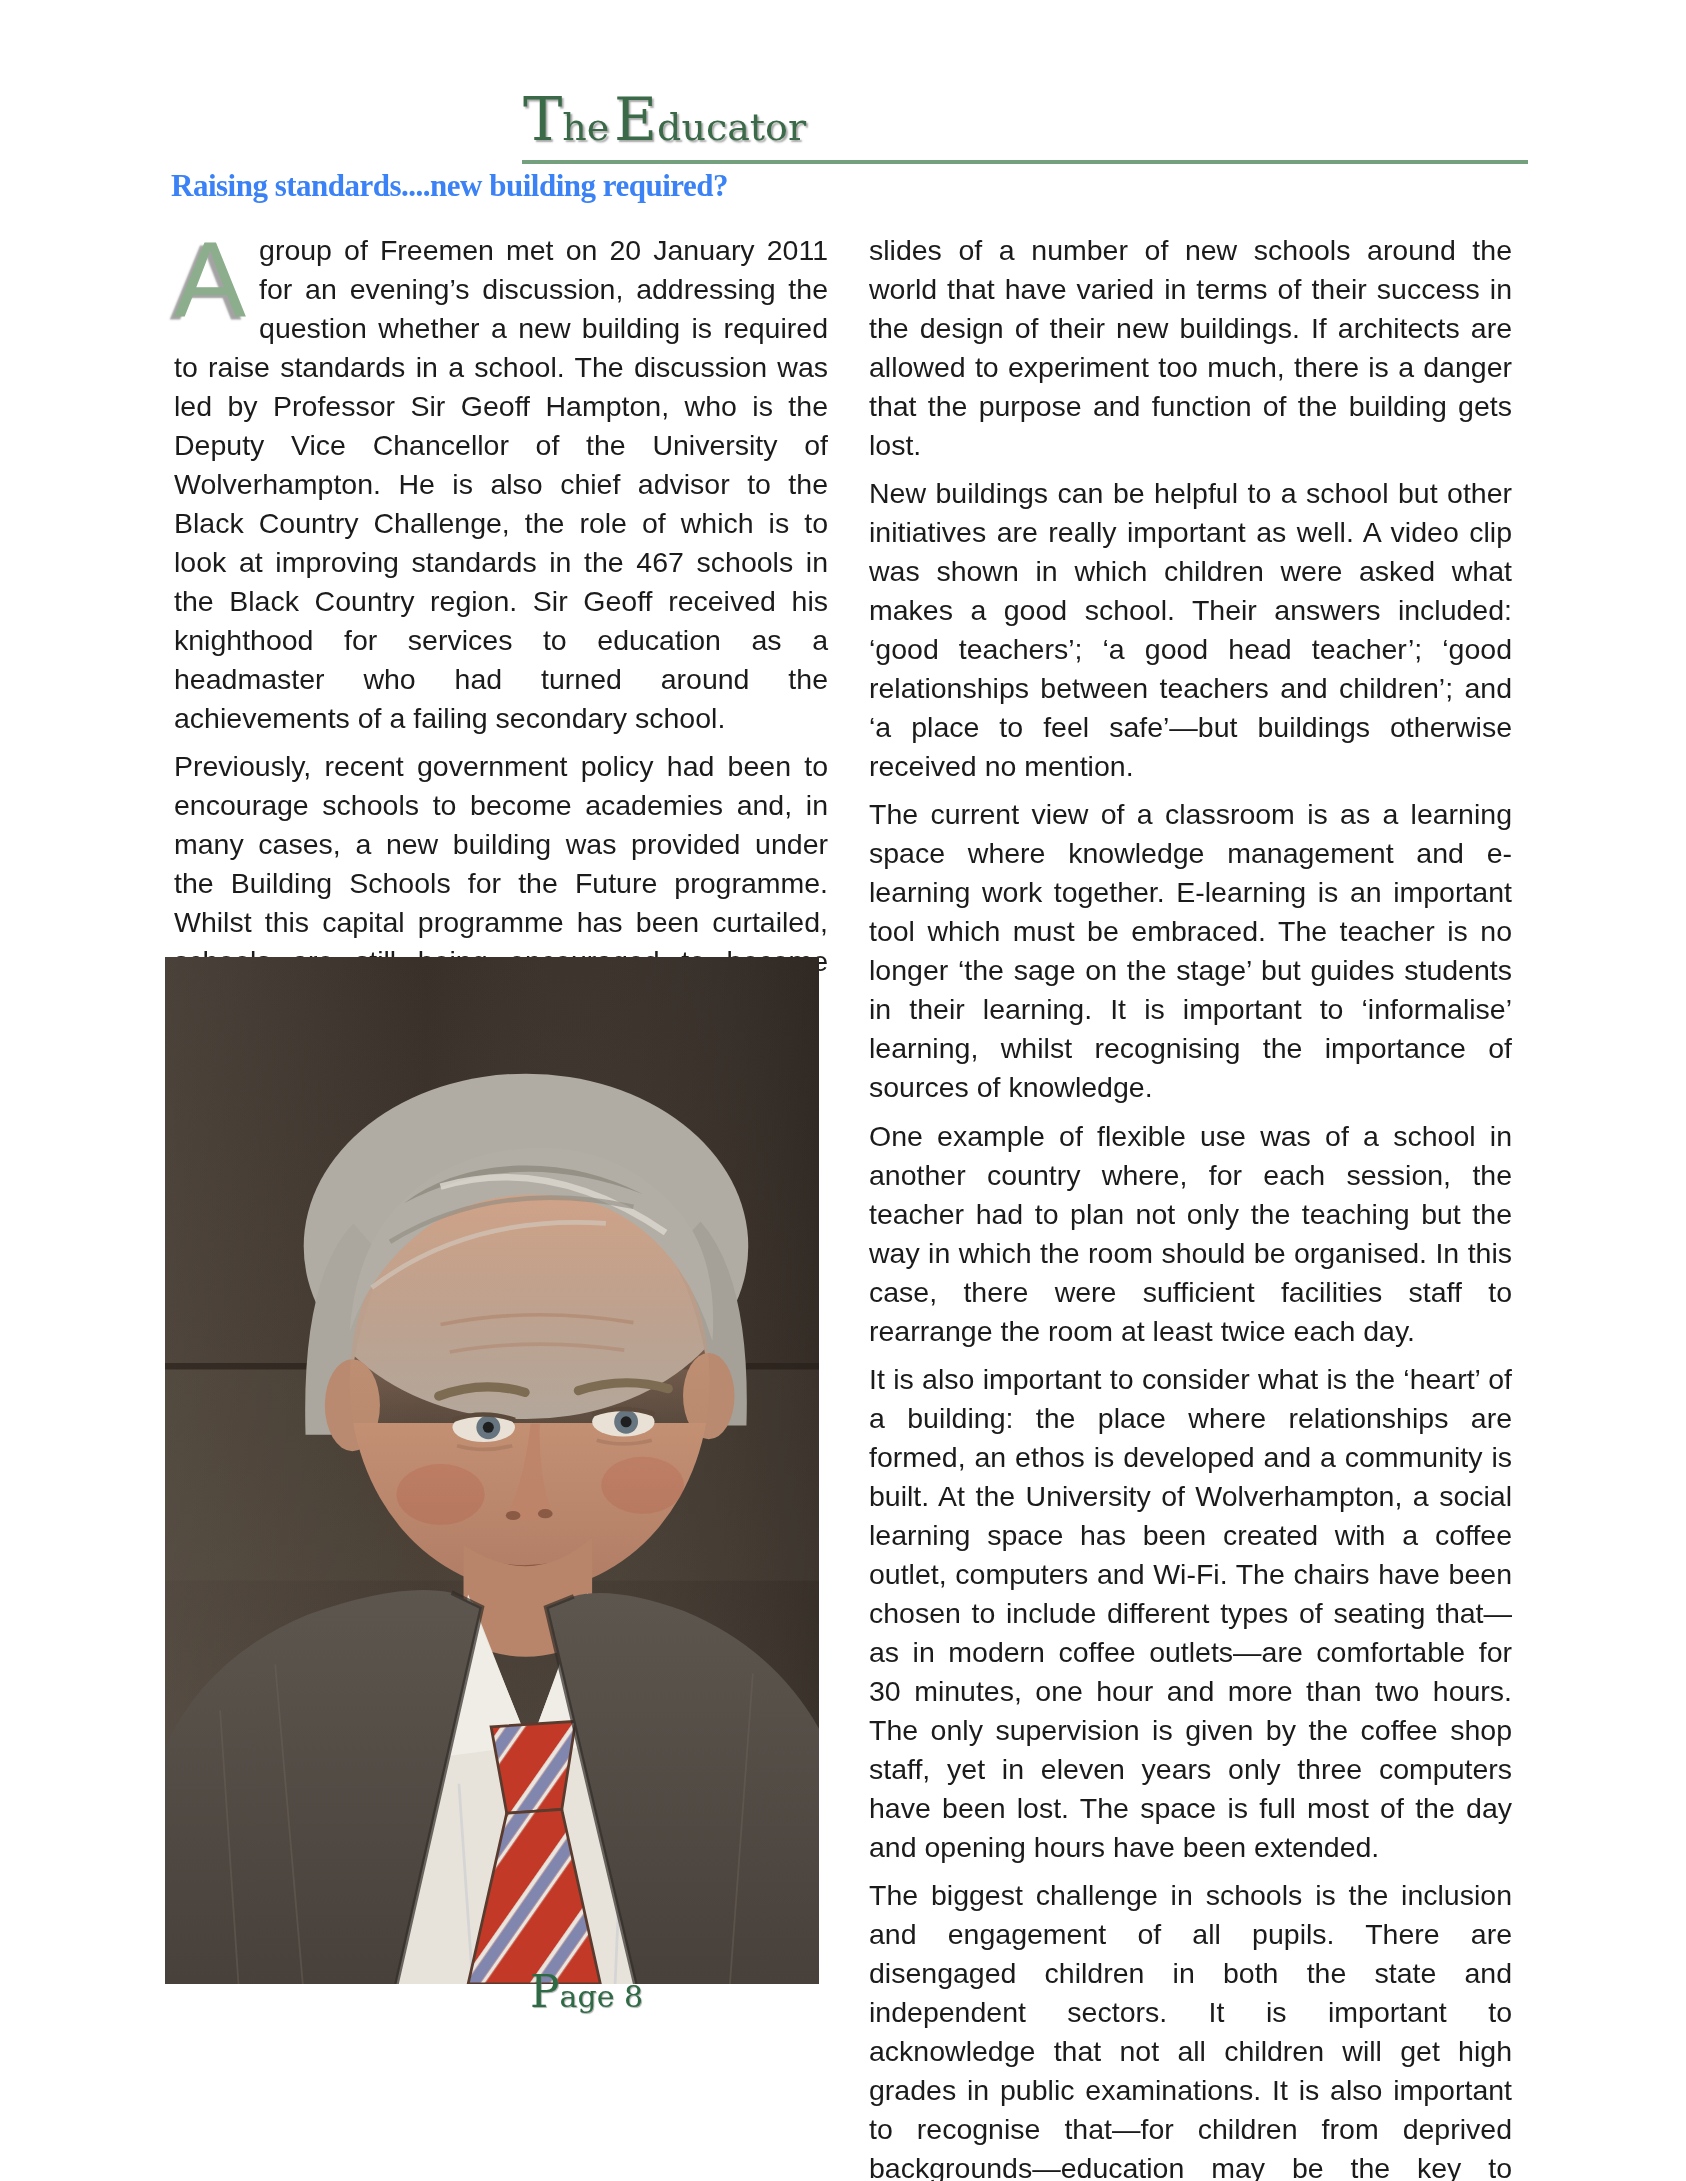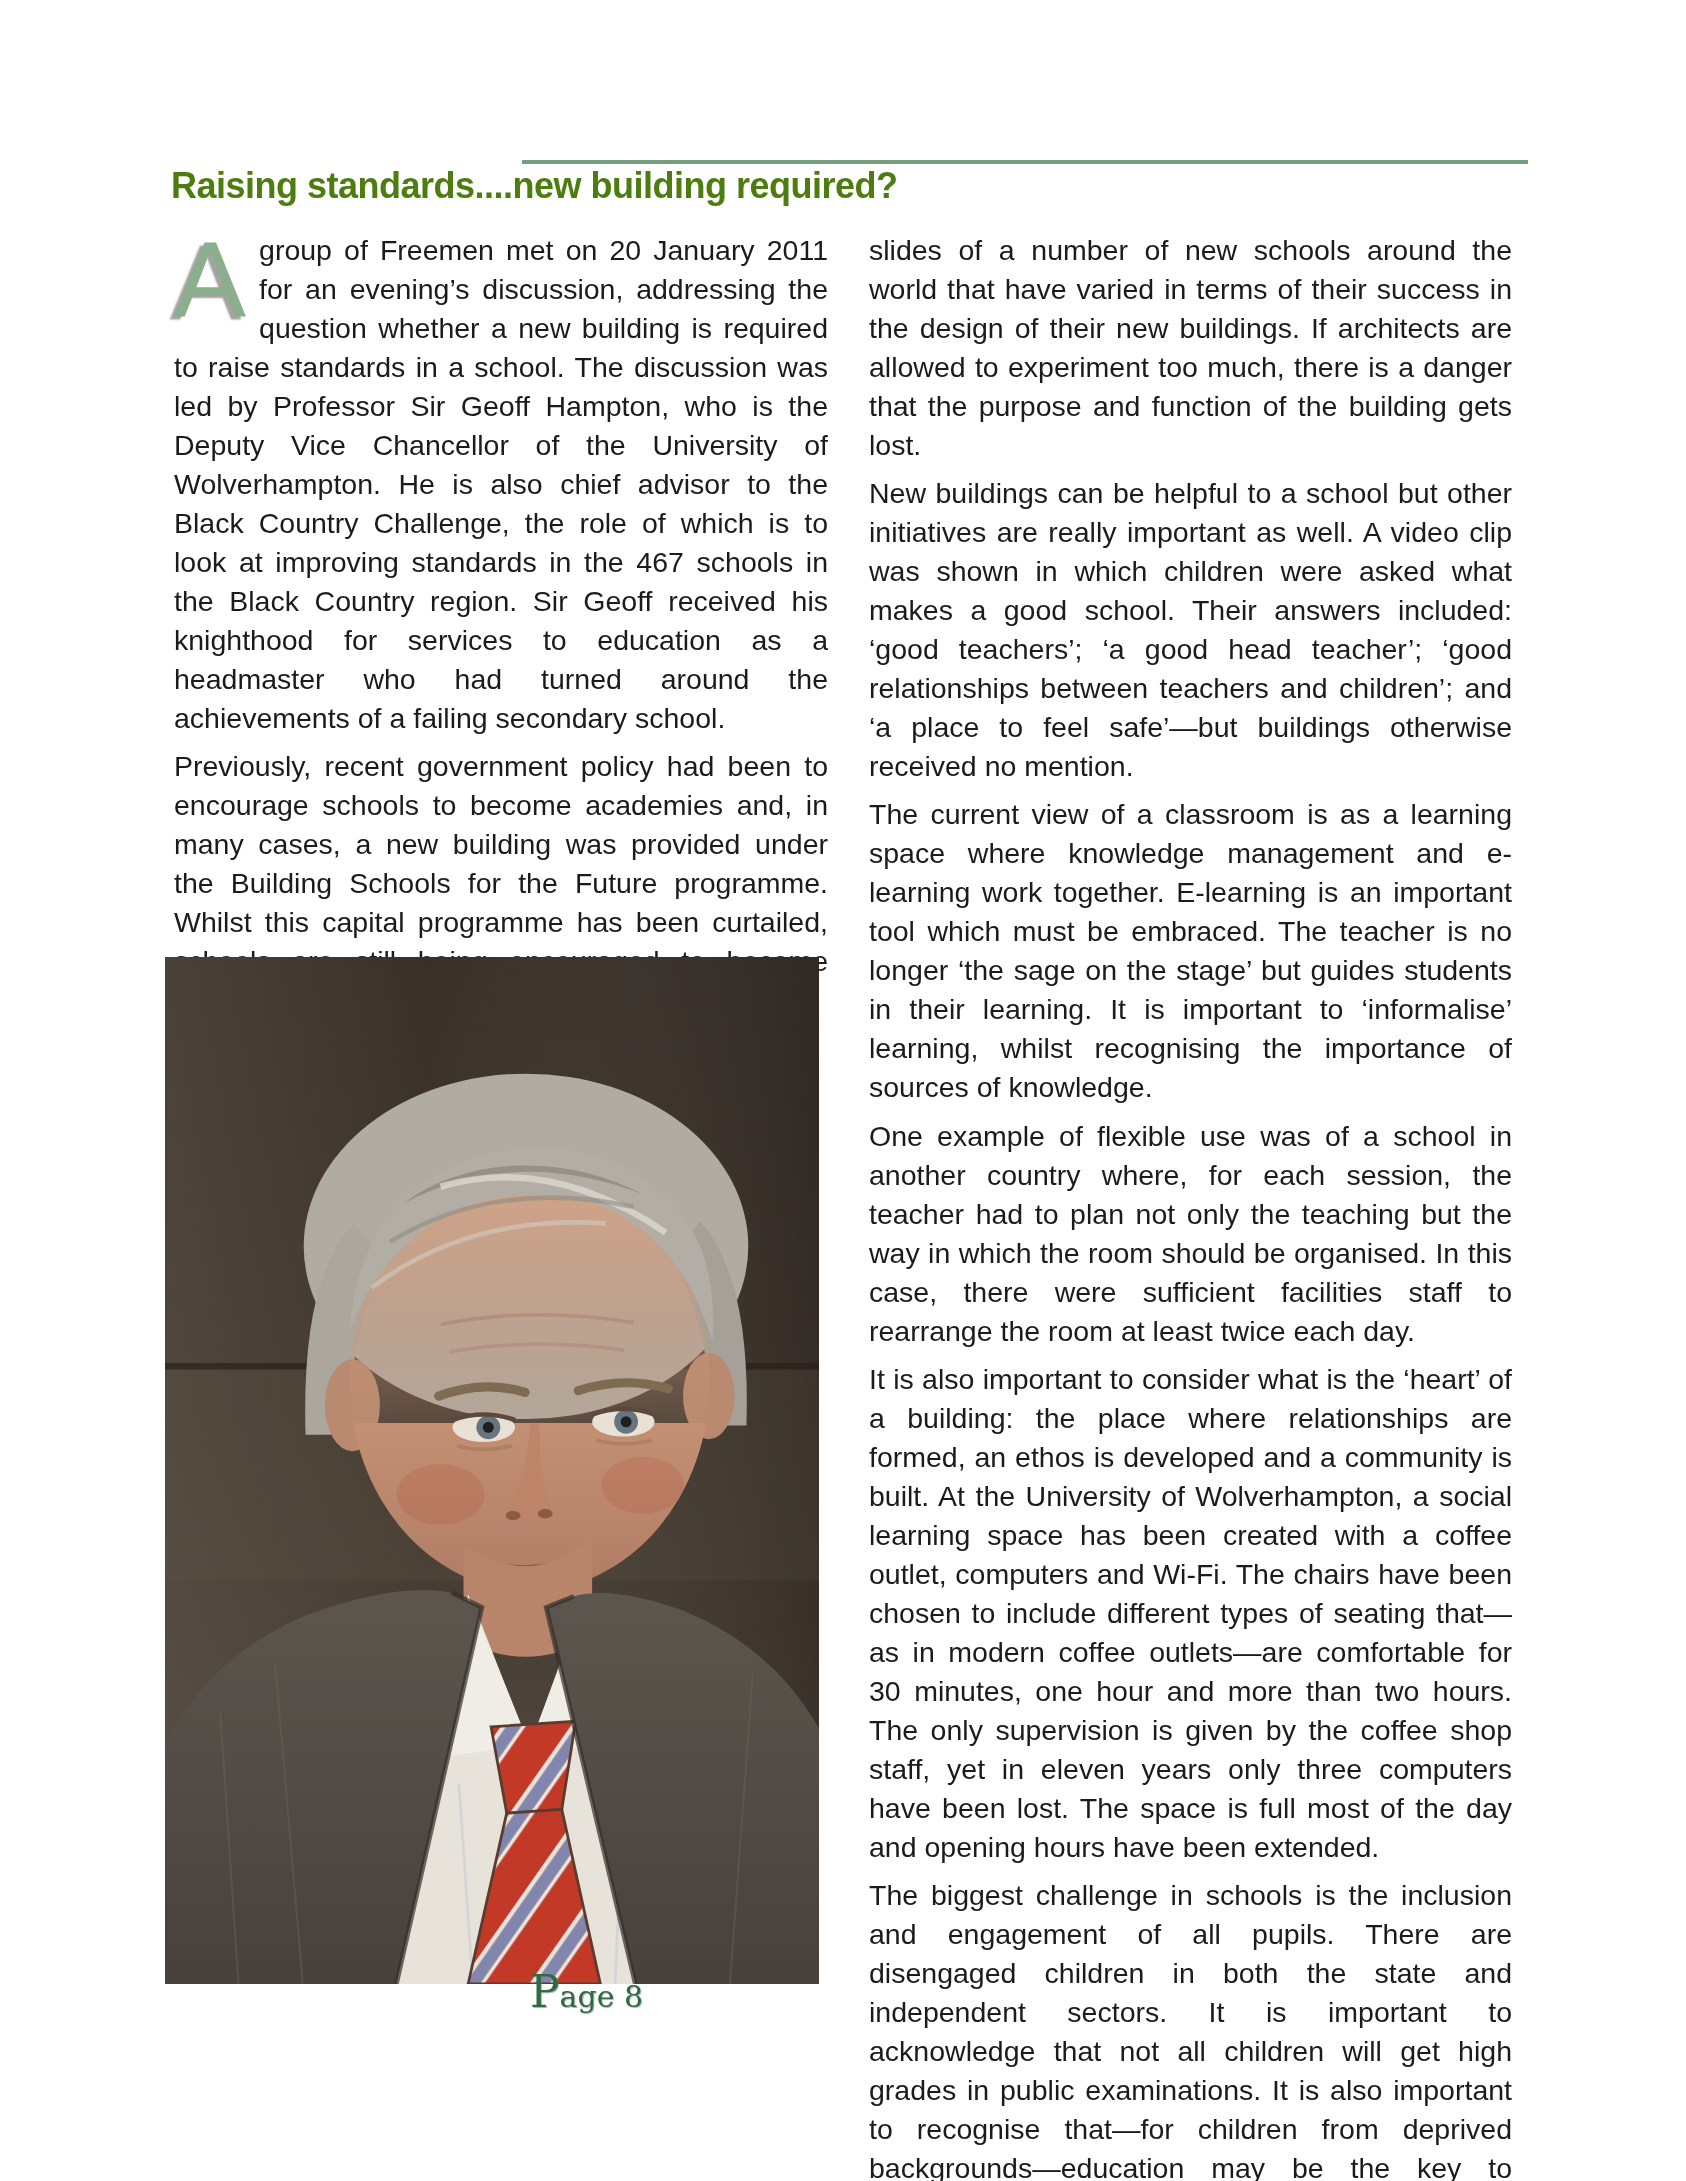--- a/index.html
+++ b/index.html
@@ -23,24 +23,24 @@
   .mast-small{font-size:38px;}
   .header-rule{
     position:absolute;left:522px;top:160px;
     width:1006px;height:3.7px;
     background:#74a07d;
   }
 
   
   .headline{
     position:absolute;left:171px;top:165px;
-    font-family:Liberation Sans, sans-serif;
+    font-family:Liberation Serif, serif;
     font-weight:bold;
-    font-size:36px;line-height:42px;
-    color:#4d7c0f;
+    font-size:31px;line-height:42px;
+    color:#3b82f6;
     letter-spacing:-0.5px;
     white-space:nowrap;
   }
 
   
   .col{
     position:absolute;top:231px;
     font-size:28.5px;line-height:39px;
     color:#1b1b1b;
     text-align:justify;
@@ -77,20 +77,24 @@
     white-space:nowrap;
   }
   .pn-big{font-size:44px;line-height:44px;}
   .pn-small{font-size:30px;}
 </style>
 </head>
 <body>
 
 <div class="page">
 
+  <div class="masthead">
+    <span class="mast-big">T</span><span class="mast-small">he</span>
+    <span class="mast-big">E</span><span class="mast-small">ducator</span>
+  </div>
   <div class="header-rule"></div>
 
   <div class="headline">Raising standards....new building required?</div>
 
   <div class="col col-left">
     <p><span class="dropcap">A</span><span>group of Freemen met on 20 January 2011 for an evening’s discussion, addressing the question whether a new building is required to raise standards in a school. The discussion was led by Professor Sir Geoff Hampton, who is the Deputy Vice Chancellor of the University of Wolverhampton. He is also chief advisor to the Black Country Challenge, the role of which is to look at improving standards in the 467 schools in the Black Country region. Sir Geoff received his knighthood for services to education as a headmaster who had turned around the achievements of a failing secondary school.</span></p>
     <p>Previously, recent government policy had been to encourage schools to become academies and, in many cases, a new building was provided under the Building Schools for the Future programme. Whilst this capital programme has been curtailed, schools are still being encouraged to become academies. Sir Geoff showed</p>
   </div>
 
   <div class="col col-right">

